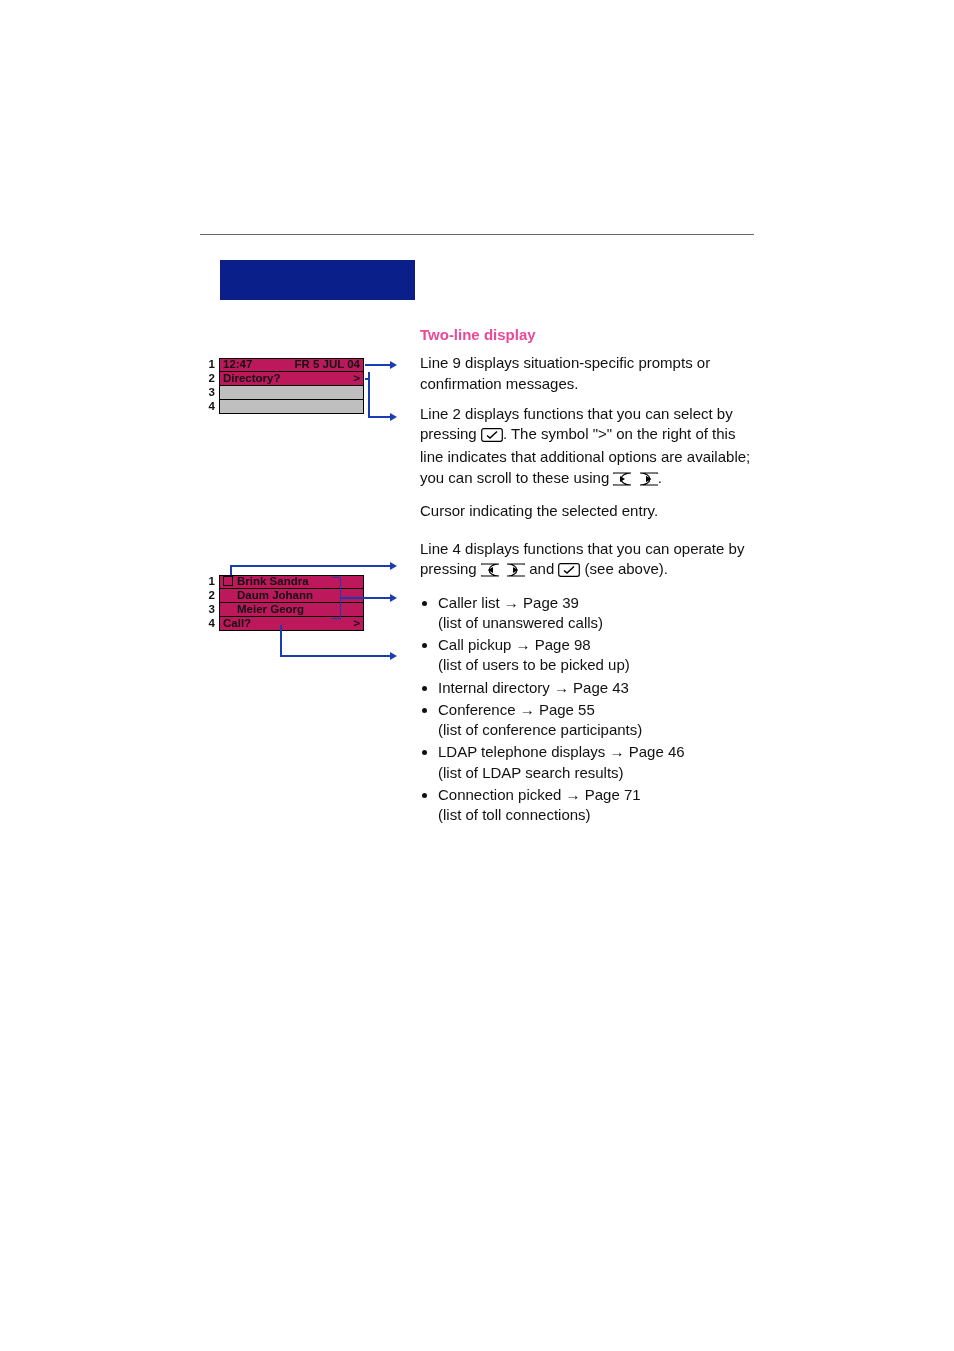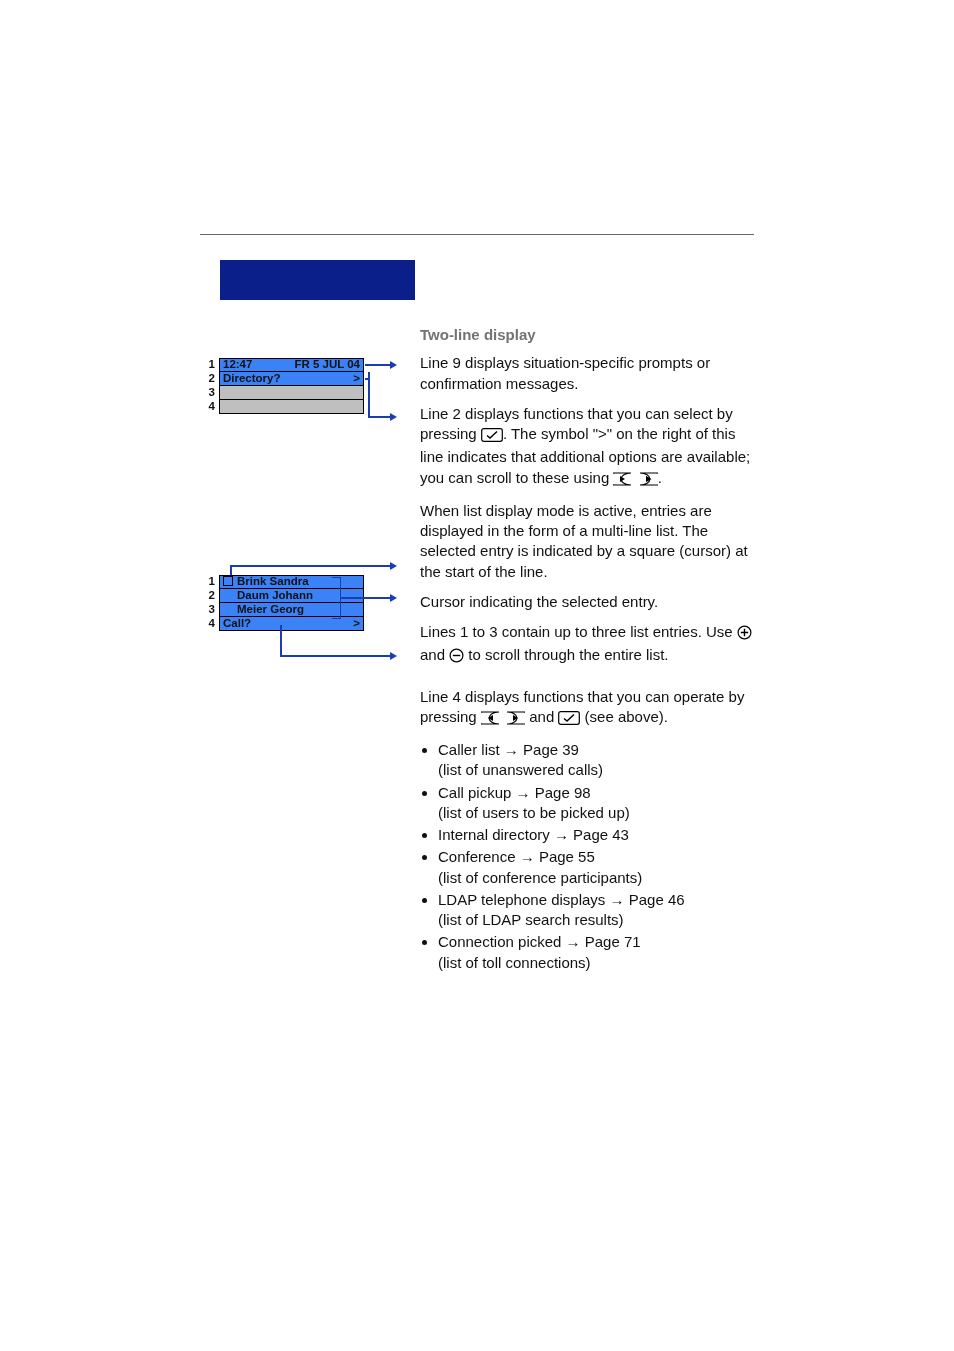--- a/index.html
+++ b/index.html
@@ -47,21 +47,21 @@
     width: 195px;
     height: 40px;
     background: #0b1f8a; 
   }
   .right-col {
     flex: 1;
     padding-left: 30px;
     padding-top: 65px; 
   }
   h3.subhead {
-    color: #737373;
+    color: #ec4899;
     font-size: 15px;
     font-weight: bold;
     margin: 0 0 8px 0;
   }
   p {
     margin: 0 0 10px 0;
   }
   ul.func-list {
     margin: 0 0 10px 0;
     padding-left: 18px;
@@ -91,21 +91,21 @@
   }
   .ln-num {
     width: 15px;
     text-align: right;
     padding-right: 4px;
     font-weight: bold;
   }
   .lcd {
     width: 145px;
     height: 14px;
-    background: #3b82f6;
+    background: #be185d;
     border: 1px solid #000;
     border-top: none;
     display: flex;
     align-items: center;
     justify-content: space-between;
     padding: 0 3px;
     box-sizing: border-box;
     position: relative;
   }
   .lcd.first { border-top: 1px solid #000; }
@@ -254,39 +254,23 @@
         </span>&nbsp;<span class="key">
           <svg width="20" height="14" viewBox="0 0 20 14">
               <path d="M2 1 A10 6 0 0 1 2 13 L18 13 A10 6 0 0 0 18 1 Z" fill="none" stroke="#000" stroke-width="1.1"></path>
               <path d="M8 7 L13 4 L13 10 Z" fill="#000" transform="rotate(180 10.5 7)"></path>
               <path d="M8 4 L13 7 L8 10 Z" fill="#000"></path>
             </svg>
         </span><span>.</span>
       </p>
 
 
-      <p>When list display mode is active, entries are displayed in the form of a multi-line list. The selected entry is indicated by a square (cursor) at the start of the line.</p>
 
       <p>Cursor indicating the selected entry.</p>
 
-      <p>
-        <span>Lines 1 to 3 contain up to three list entries. Use </span>
-        <span class="key">
-          <svg width="15" height="15" viewBox="0 0 15 15">
-              <circle cx="7.5" cy="7.5" r="6.4" fill="none" stroke="#000" stroke-width="1.2"></circle>
-              <path d="M7.5 3.8 V11.2 M3.8 7.5 H11.2" stroke="#000" stroke-width="1.4"></path>
-            </svg>
-        </span><span> and </span>
-        <span class="key">
-          <svg width="15" height="15" viewBox="0 0 15 15">
-              <circle cx="7.5" cy="7.5" r="6.4" fill="none" stroke="#000" stroke-width="1.2"></circle>
-              <path d="M3.8 7.5 H11.2" stroke="#000" stroke-width="1.4"></path>
-            </svg>
-        </span><span> to scroll through the entire list.</span>
-      </p>
 
       <p style="margin-top:18px;">
         <span>Line 4 displays functions that you can operate by pressing </span>
         <span class="key">
           <svg width="20" height="14" viewBox="0 0 20 14">
               <path d="M18 1 A10 6 0 0 0 18 13 L2 13 A10 6 0 0 1 2 1 Z" fill="none" stroke="#000" stroke-width="1.1"></path>
               <path d="M12 4 L7 7 L12 10 Z" fill="#000"></path>
             </svg>
         </span>&nbsp;<span class="key">
           <svg width="20" height="14" viewBox="0 0 20 14">

